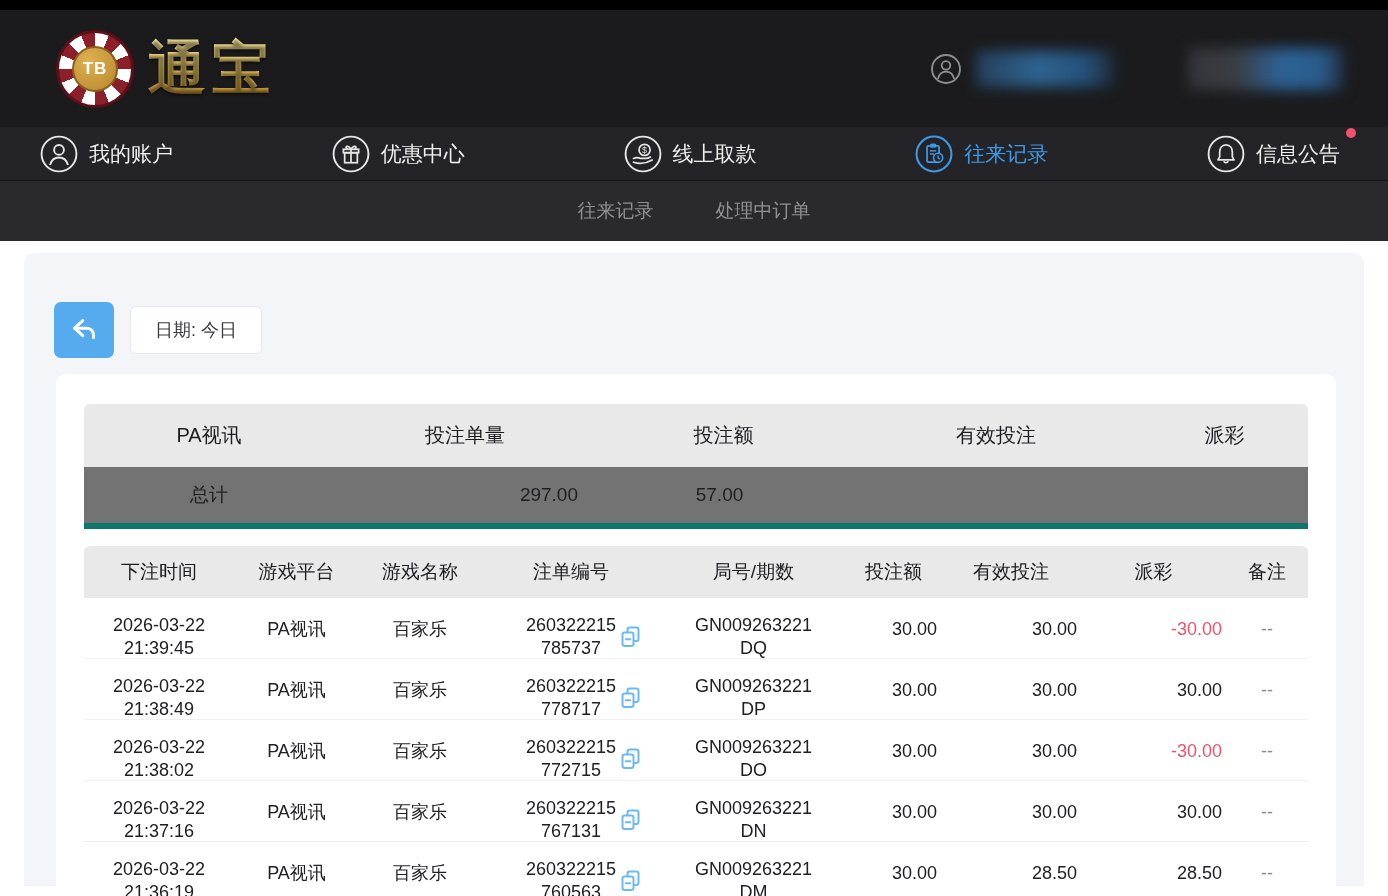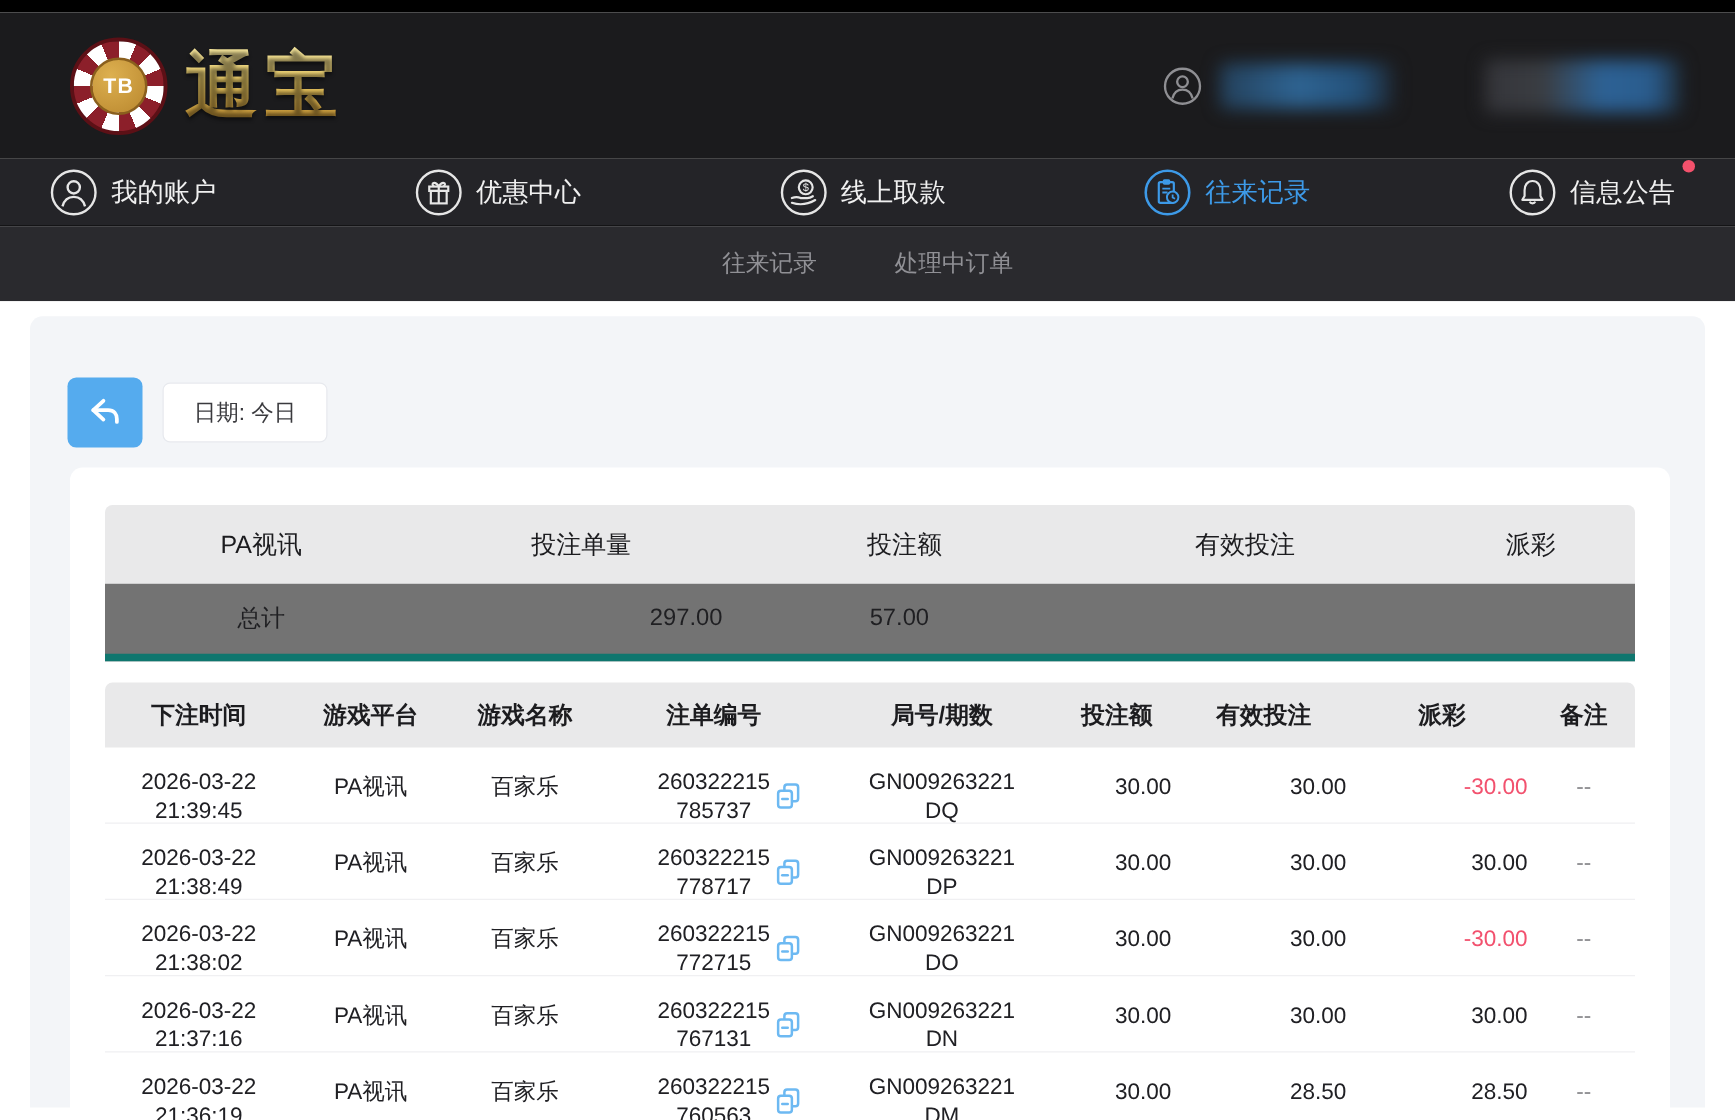--- a/index.html
+++ b/index.html
@@ -76,21 +76,21 @@
              border-bottom:6px solid #0f766e; }
   .sum-row .c-center { text-align:center; }
   .sum-row .c-right { text-align:right; padding-right:18px; }
   .sum-row .c-right-sm { text-align:center; padding-right:8px; }
 
   .det-gap { height:17px; }
   .det-head, .det-row { display:grid;
       grid-template-columns:150px 125px 122px 180px 185px 95px 140px 145px 82px;
       align-items:center; }
   .det-head { height:52px; background:#e9e9ea; border-radius:6px 6px 0 0;
-              font-size:19px; color:#1c1c1f;font-weight:bold; }
+              font-size:19px; color:#1c1c1f; }
   .det-head div { text-align:center; }
   .det-row { height:61px; border-bottom:1px solid #f0f0f2; font-size:18px; color:#202024; }
   .det-row .two-line { text-align:center; line-height:1.3;margin-top:16px; }
   .det-row .c-center { text-align:center; }
   .det-row .c-num { text-align:right; padding-right:4px; }
   .det-row .c-note { text-align:center; color:#8a8a8e; }
   .cell-betid { position:relative; }
   .cell-betid .copy-btn { position:absolute; right:18px; top:50%; transform:translateY(-50%);
                           background:none; border:none; cursor:pointer; line-height:0; }
   .neg { color:#f2516e; }

